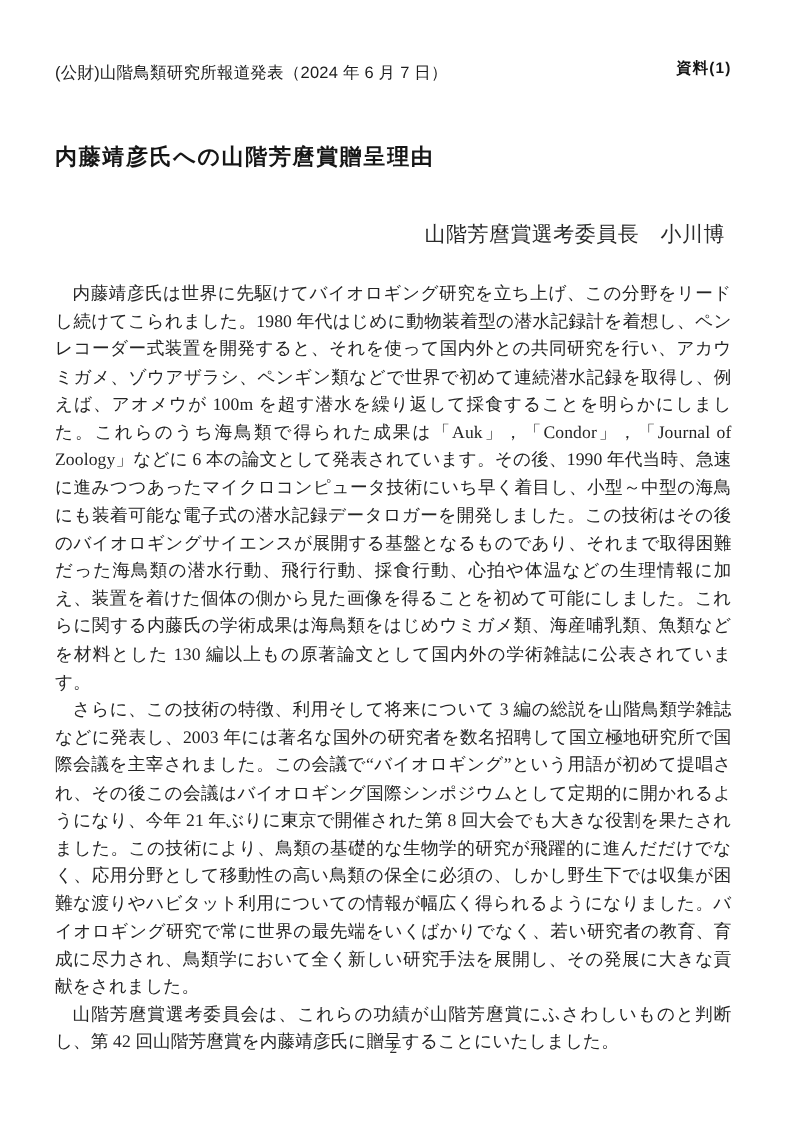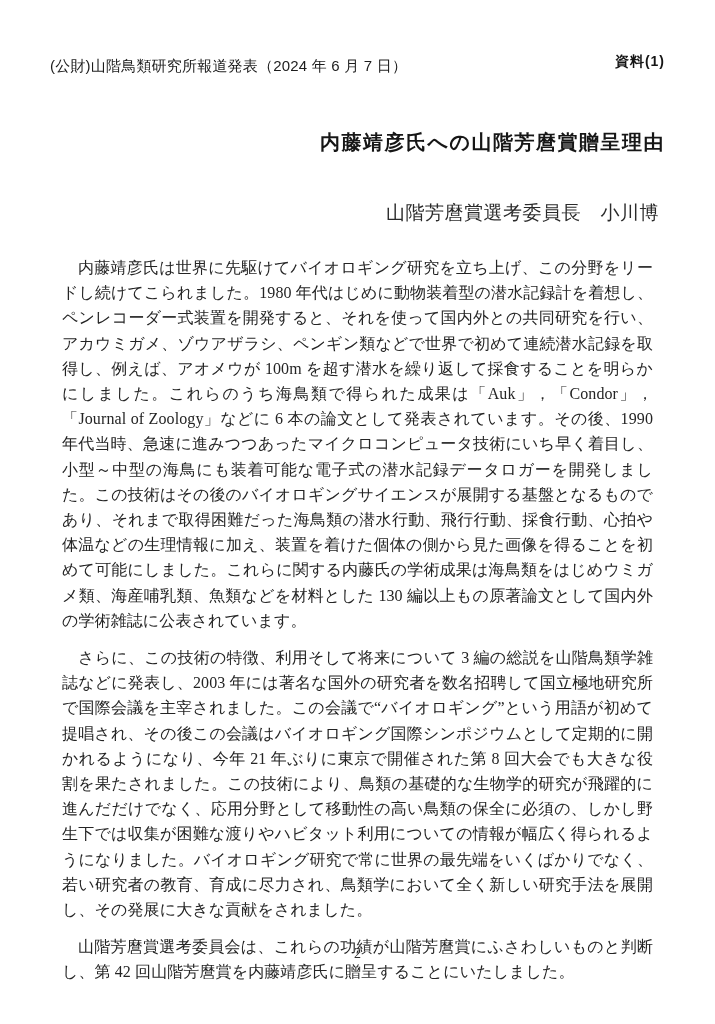--- a/index.html
+++ b/index.html
@@ -37,21 +37,21 @@
     font-size: 14px;
     font-weight: 600;
     color: #151515;
     letter-spacing: 1px;
     white-space: nowrap;
     margin-top: -4px;
   }
   
   .doc-title {
     margin: 53px 0 0 0;
-    text-align: right;
+    text-align: left;
     font-family: "Liberation Sans", "DejaVu Sans", sans-serif;
     font-size: 20px;
     font-weight: 700;
     color: #161616;
     letter-spacing: 1.5px;
   }
   
   .byline {
     margin-top: 44px;
     text-align: right;
@@ -59,21 +59,21 @@
     font-size: 19px;
     color: #2a2a2a;
     letter-spacing: 0.5px;
     padding-right: 6px;
   }
   
   .doc-body {
     margin-top: 29px;
   }
   .doc-body p {
-    margin: 12px;
+    margin: 0;
     font-family: "Liberation Serif", "DejaVu Serif", serif;
     font-size: 16px;
     line-height: 25.2px;
     color: #242424;
     text-align: justify;
     text-indent: 1em;
     letter-spacing: 0.1px;
   }
   
   .page-number {

